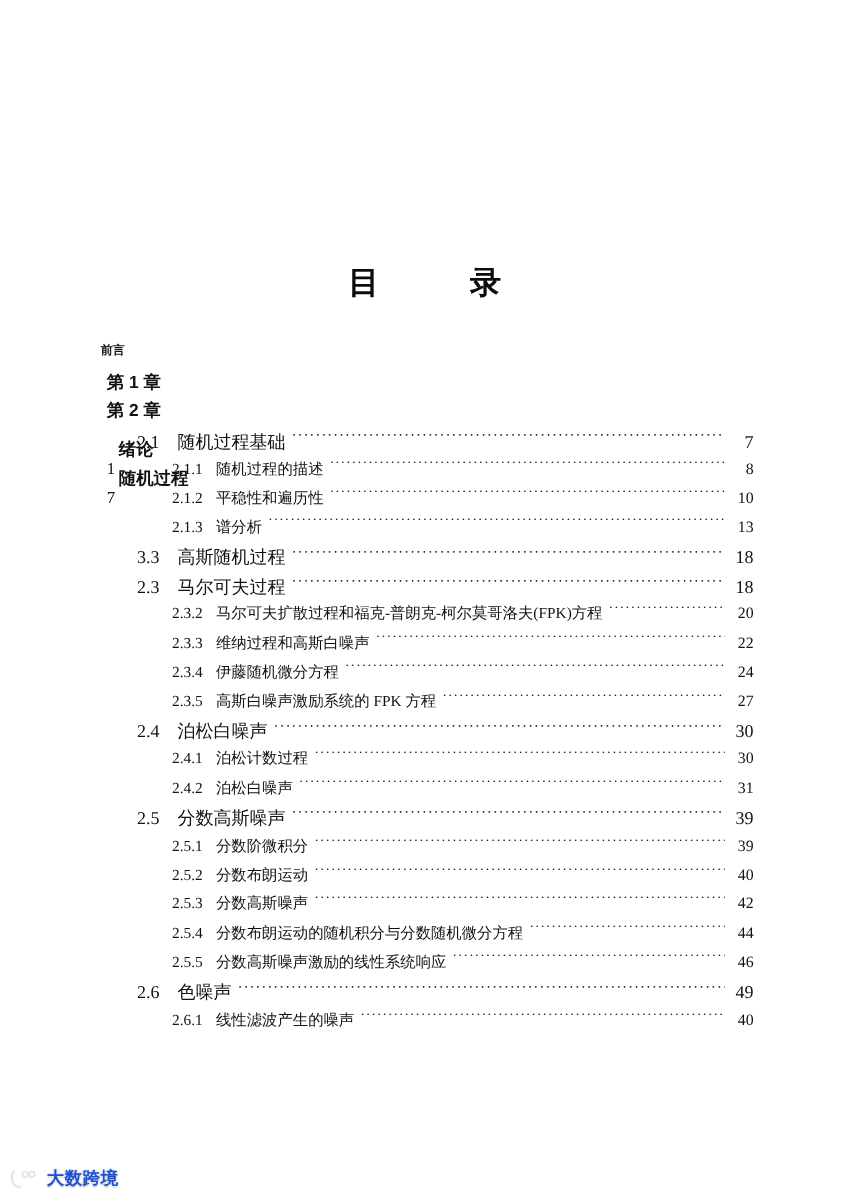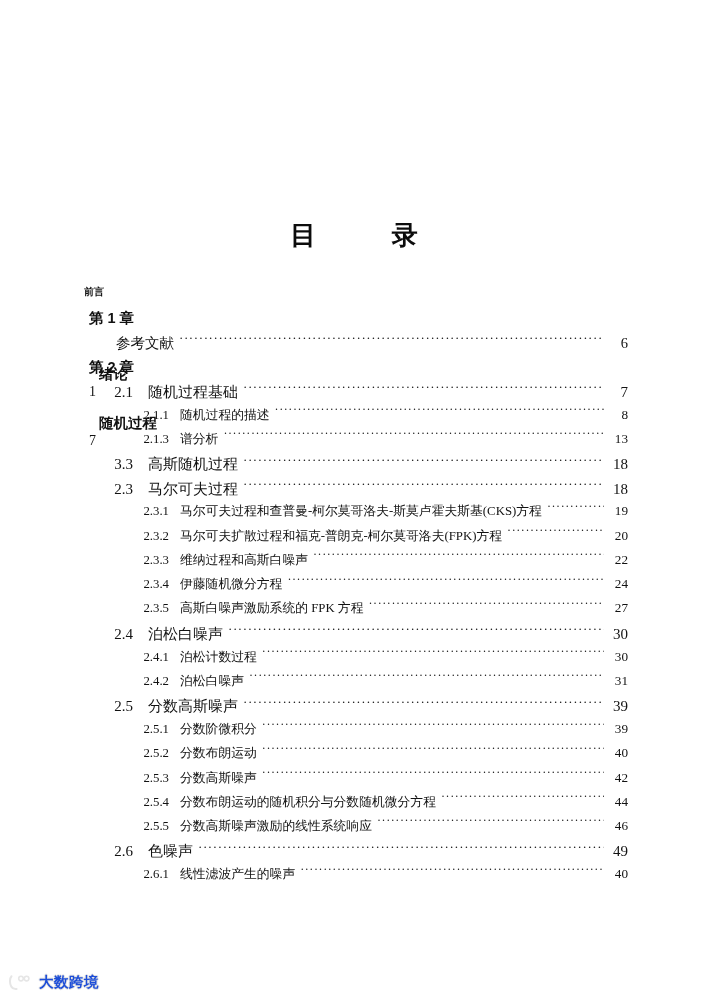--- a/index.html
+++ b/index.html
@@ -163,67 +163,61 @@
     <div class="toc-row lvl-front">
       <span class="num"></span>
       <span class="label">前言</span>
     </div>
     <div class="toc-row lvl-chapter">
       <span class="num">第 1 章</span>
       <span class="label">绪论</span>
       <span class="leader"></span>
       <span class="page">1</span>
     </div>
-    <div class="toc-row lvl-plain">
-      <span class="num"></span>
-      <span class="label">参考文献</span>
-      <span class="leader"></span>
-      <span class="page">6</span>
-    </div>
     <div class="toc-row lvl-chapter">
       <span class="num">第 2 章</span>
       <span class="label">随机过程</span>
       <span class="leader"></span>
       <span class="page">7</span>
     </div>
     <div class="toc-row lvl-section">
       <span class="num">2.1</span>
       <span class="label">随机过程基础</span>
       <span class="leader"></span>
       <span class="page">7</span>
     </div>
     <div class="toc-row lvl-sub">
       <span class="num">2.1.1</span>
       <span class="label">随机过程的描述</span>
       <span class="leader"></span>
       <span class="page">8</span>
     </div>
     <div class="toc-row lvl-sub">
+      <span class="num">2.1.2</span>
+      <span class="label">平稳性和遍历性</span>
+      <span class="leader"></span>
+      <span class="page">10</span>
+    </div>
+    <div class="toc-row lvl-sub">
       <span class="num">2.1.3</span>
       <span class="label">谱分析</span>
       <span class="leader"></span>
       <span class="page">13</span>
     </div>
     <div class="toc-row lvl-section">
       <span class="num">3.3</span>
       <span class="label">高斯随机过程</span>
       <span class="leader"></span>
       <span class="page">18</span>
     </div>
     <div class="toc-row lvl-section">
       <span class="num">2.3</span>
       <span class="label">马尔可夫过程</span>
       <span class="leader"></span>
       <span class="page">18</span>
-    </div>
-    <div class="toc-row lvl-sub">
-      <span class="num">2.3.1</span>
-      <span class="label">马尔可夫过程和查普曼-柯尔莫哥洛夫-斯莫卢霍夫斯基(CKS)方程</span>
-      <span class="leader"></span>
-      <span class="page">19</span>
     </div>
     <div class="toc-row lvl-sub">
       <span class="num">2.3.2</span>
       <span class="label">马尔可夫扩散过程和福克-普朗克-柯尔莫哥洛夫(FPK)方程</span>
       <span class="leader"></span>
       <span class="page">20</span>
     </div>
     <div class="toc-row lvl-sub">
       <span class="num">2.3.3</span>
       <span class="label">维纳过程和高斯白噪声</span>

